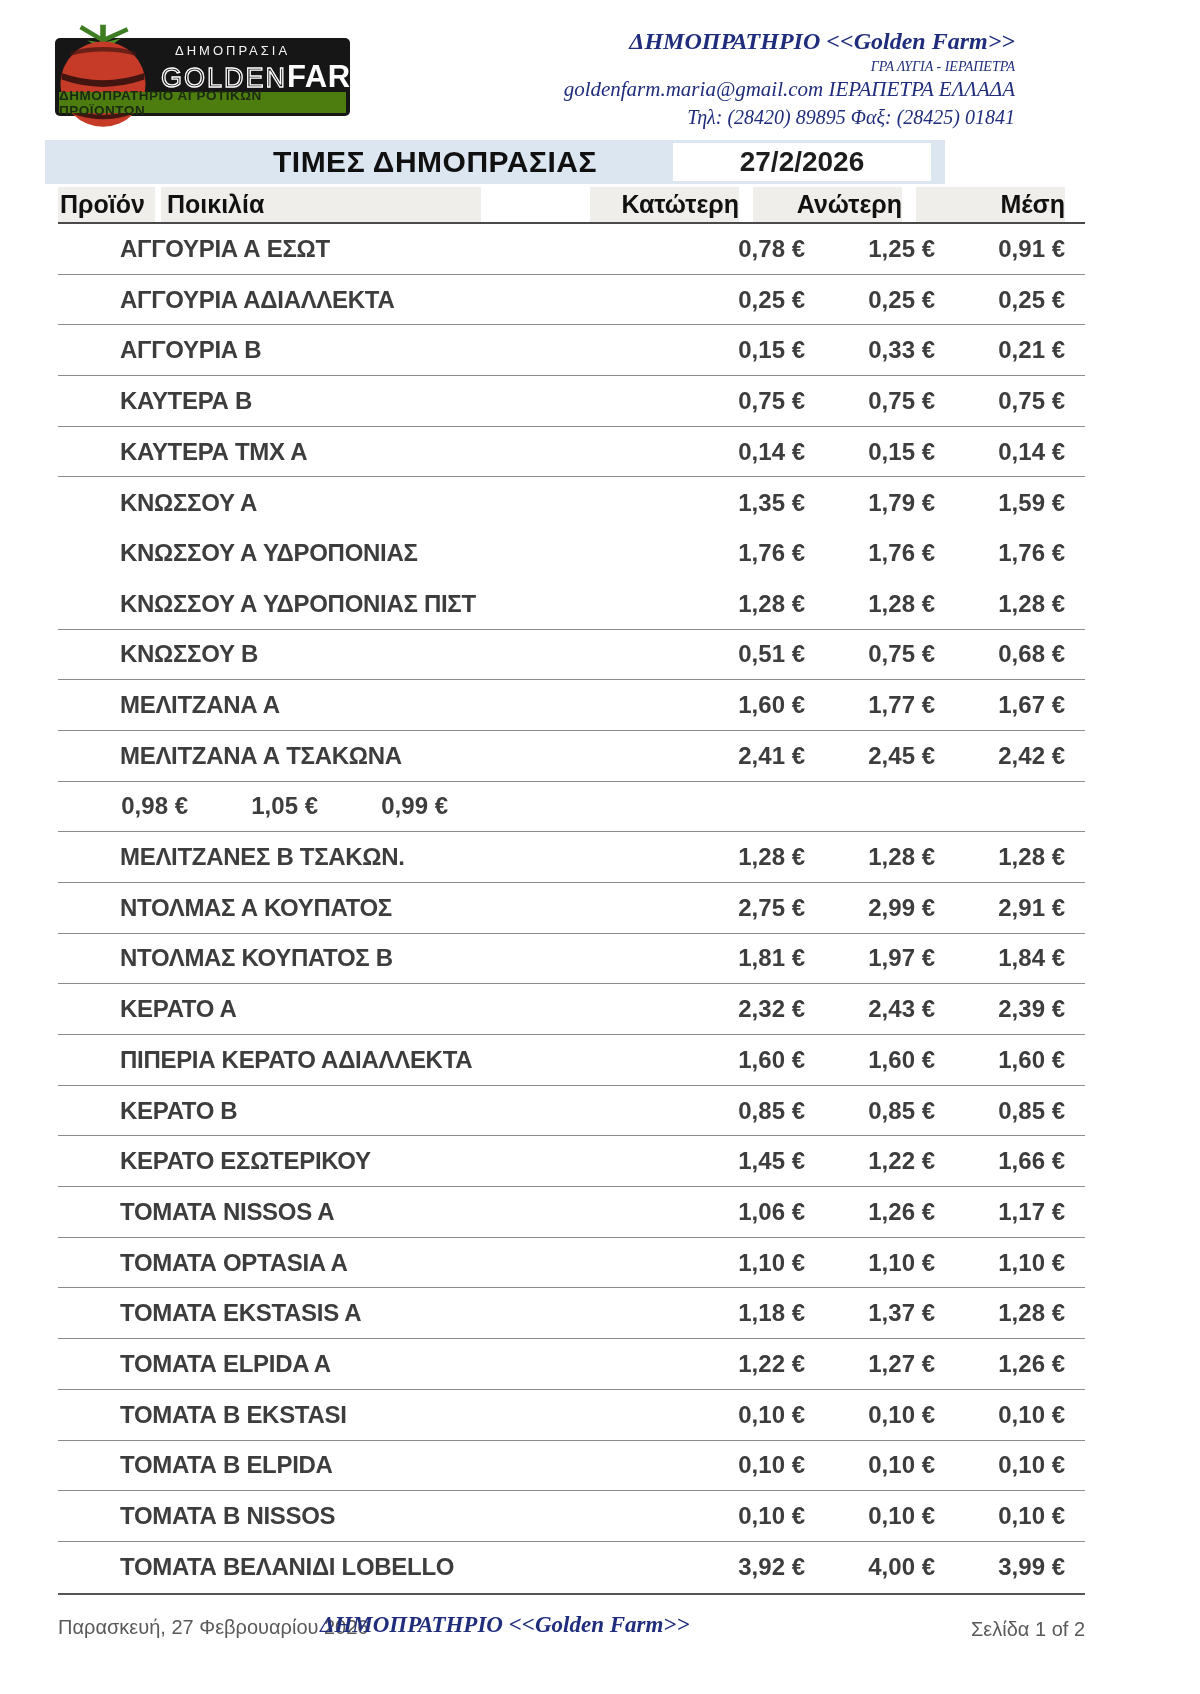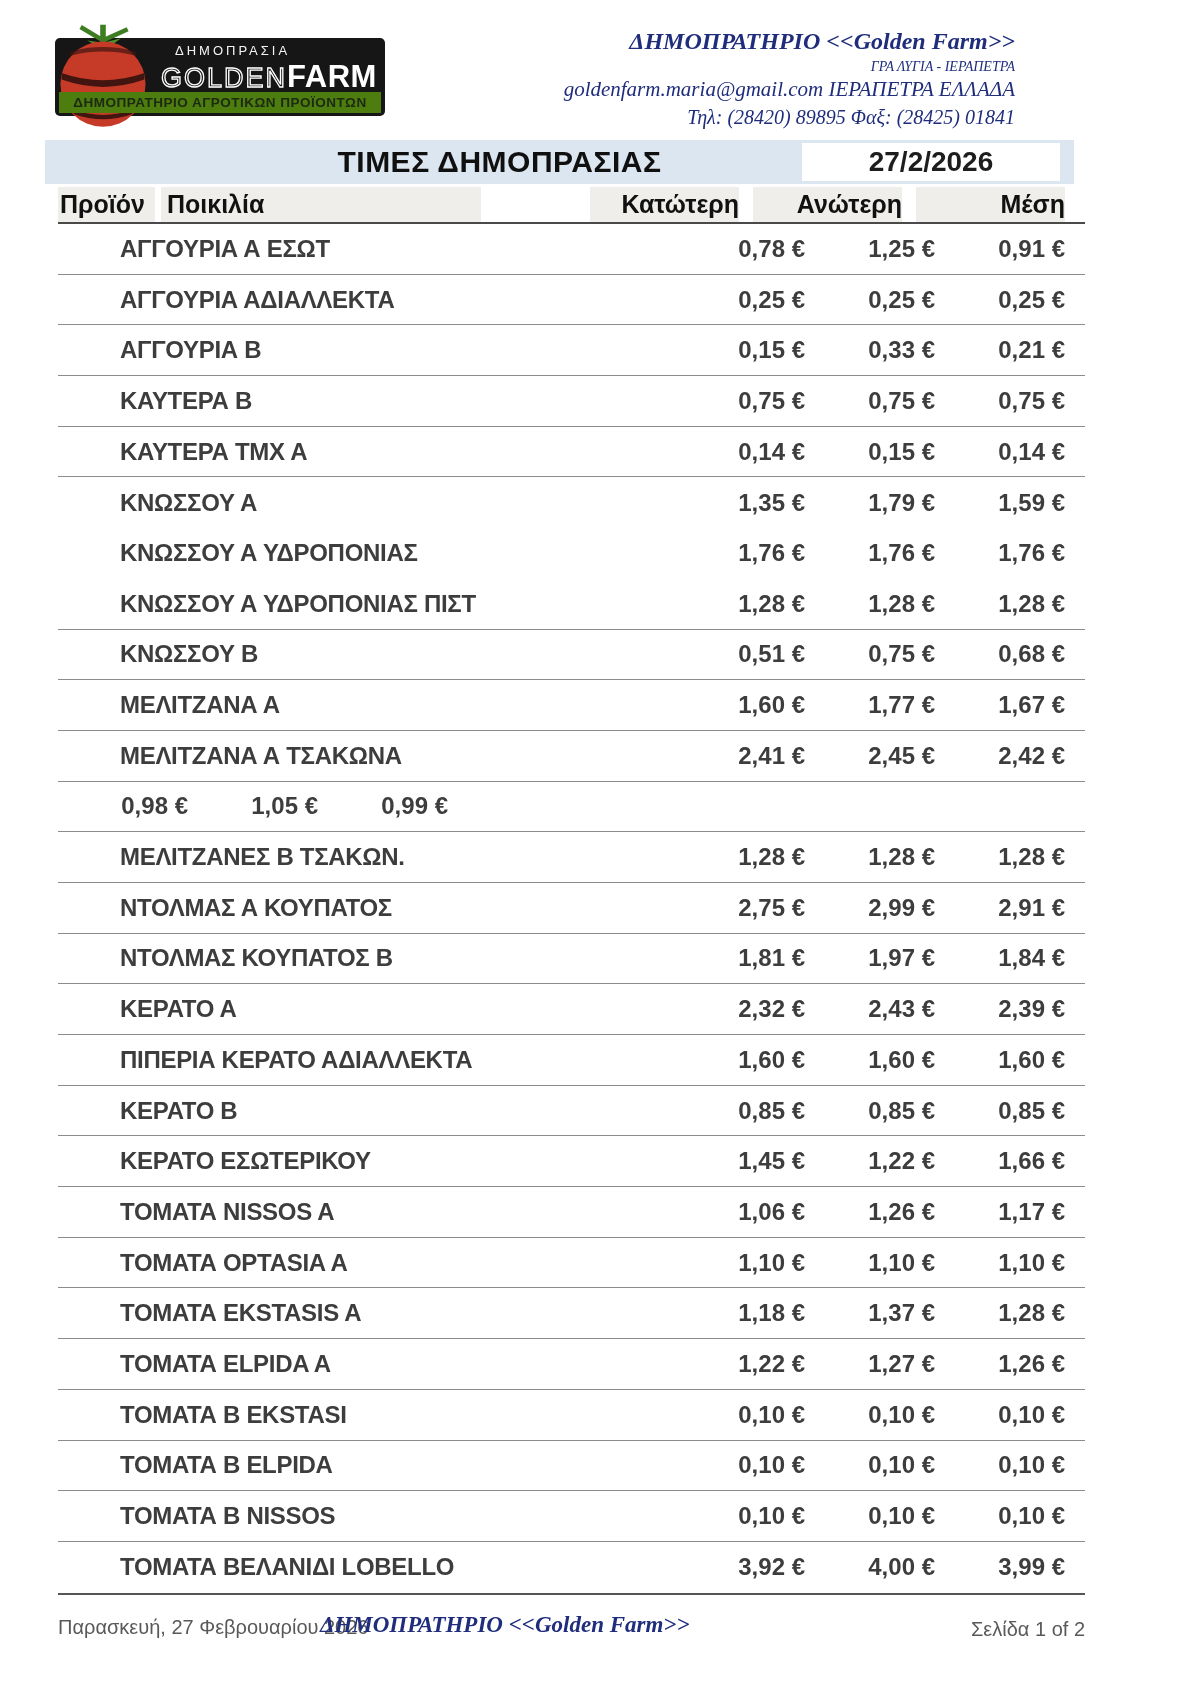--- a/index.html
+++ b/index.html
@@ -1,20 +1,20 @@
 <!DOCTYPE html>
 <html><head>
 <meta charset="utf-8">
 <style>
   * { margin:0; padding:0; box-sizing:border-box; }
   html,body { width:1200px; height:1694px; background:#ffffff; font-family:"Liberation Sans", sans-serif; }
   .page { position:relative; width:1200px; height:1694px; background:#fff; overflow:hidden; }
 
   
-  .logo { position:absolute; left:55px; top:38px; width:330px; height:78px; background:#161616; border-radius:5px; }
+  .logo { position:absolute; left:55px; top:38px; width:295px; height:78px; background:#161616; border-radius:5px; }
   .logo .tomato { position:absolute; left:-8px; top:-22px; width:112px; height:116px; }
   .logo .text { position:absolute; left:106px; top:5px; width:220px; color:#fff; }
   .logo .auction-word { font-size:13px; letter-spacing:3px; color:#f4f4f4; margin-left:14px; font-weight:400; }
   .logo .brand { white-space:nowrap; margin-top:1px; }
   .logo .golden { font-size:27px; font-weight:300; letter-spacing:2px; color:#ffffff; }
   @supports (-webkit-text-stroke: 1px #fff) {
     .logo .golden { color:transparent; -webkit-text-stroke:1.3px #ffffff; }
   }
   .logo .farm { font-size:31px; font-weight:800; color:#ffffff; letter-spacing:0.5px; }
   .logo .strip { position:absolute; left:4px; right:4px; bottom:3px; height:21px; background:#4d7c0f; color:#1c2a12;
@@ -22,21 +22,21 @@
 
   
   .contact { position:absolute; top:26px; right:185px; text-align:right; color:#1f2d7c;
              font-family:"Liberation Serif", serif; font-style:italic; line-height:1.32; }
   .contact .l1 { font-size:24px; font-weight:700; }
   .contact .l2 { font-size:14px; }
   .contact .l3 { font-size:21px; }
   .contact .l4 { font-size:20px; }
 
   
-  .title-bar { position:absolute; left:45px; top:140px; width:1029px; height:44px; background:#dce6f1; }
+  .title-bar { position:absolute; left:45px; top:140px; width:900px; height:44px; background:#dce6f1; }
   .title-bar .title { position:absolute; left:120px; right:240px; top:0; bottom:0; display:flex; align-items:center;
                       justify-content:center; font-size:30px; font-weight:800; color:#101010; letter-spacing:0.5px; }
   .title-bar .date-box { position:absolute; right:14px; top:3px; bottom:3px; width:258px; background:#ffffff;
                          display:flex; align-items:center; justify-content:center; font-size:28px; font-weight:700; color:#1d1d1d; }
 
   
   .price-table { position:absolute; left:58px; top:186px; width:1027px; }
   .thead { display:flex; align-items:center; height:38px; border-bottom:2px solid #4a4a4a; font-size:25px; font-weight:700; color:#111; }
   .thead .hname { flex:1; display:flex; align-items:center; }
   .thead .hproduct { background:#efeeea; padding:3px 10px 3px 2px; }

